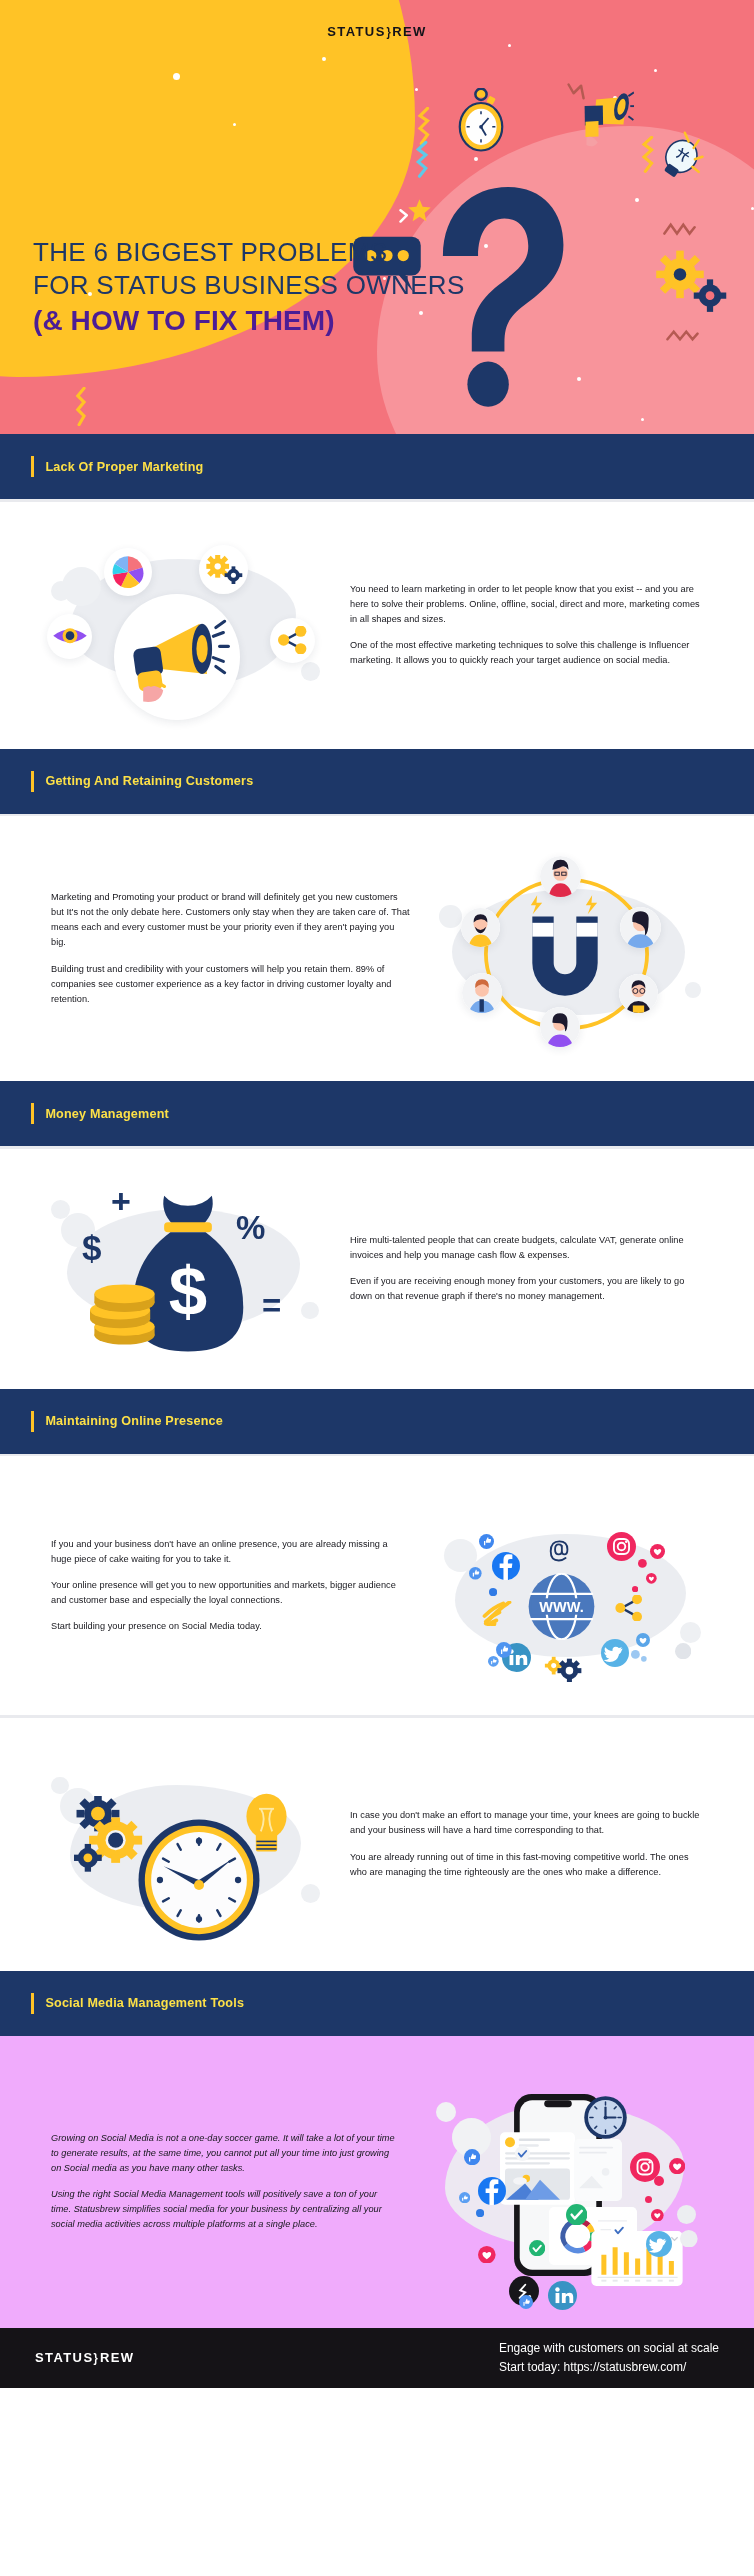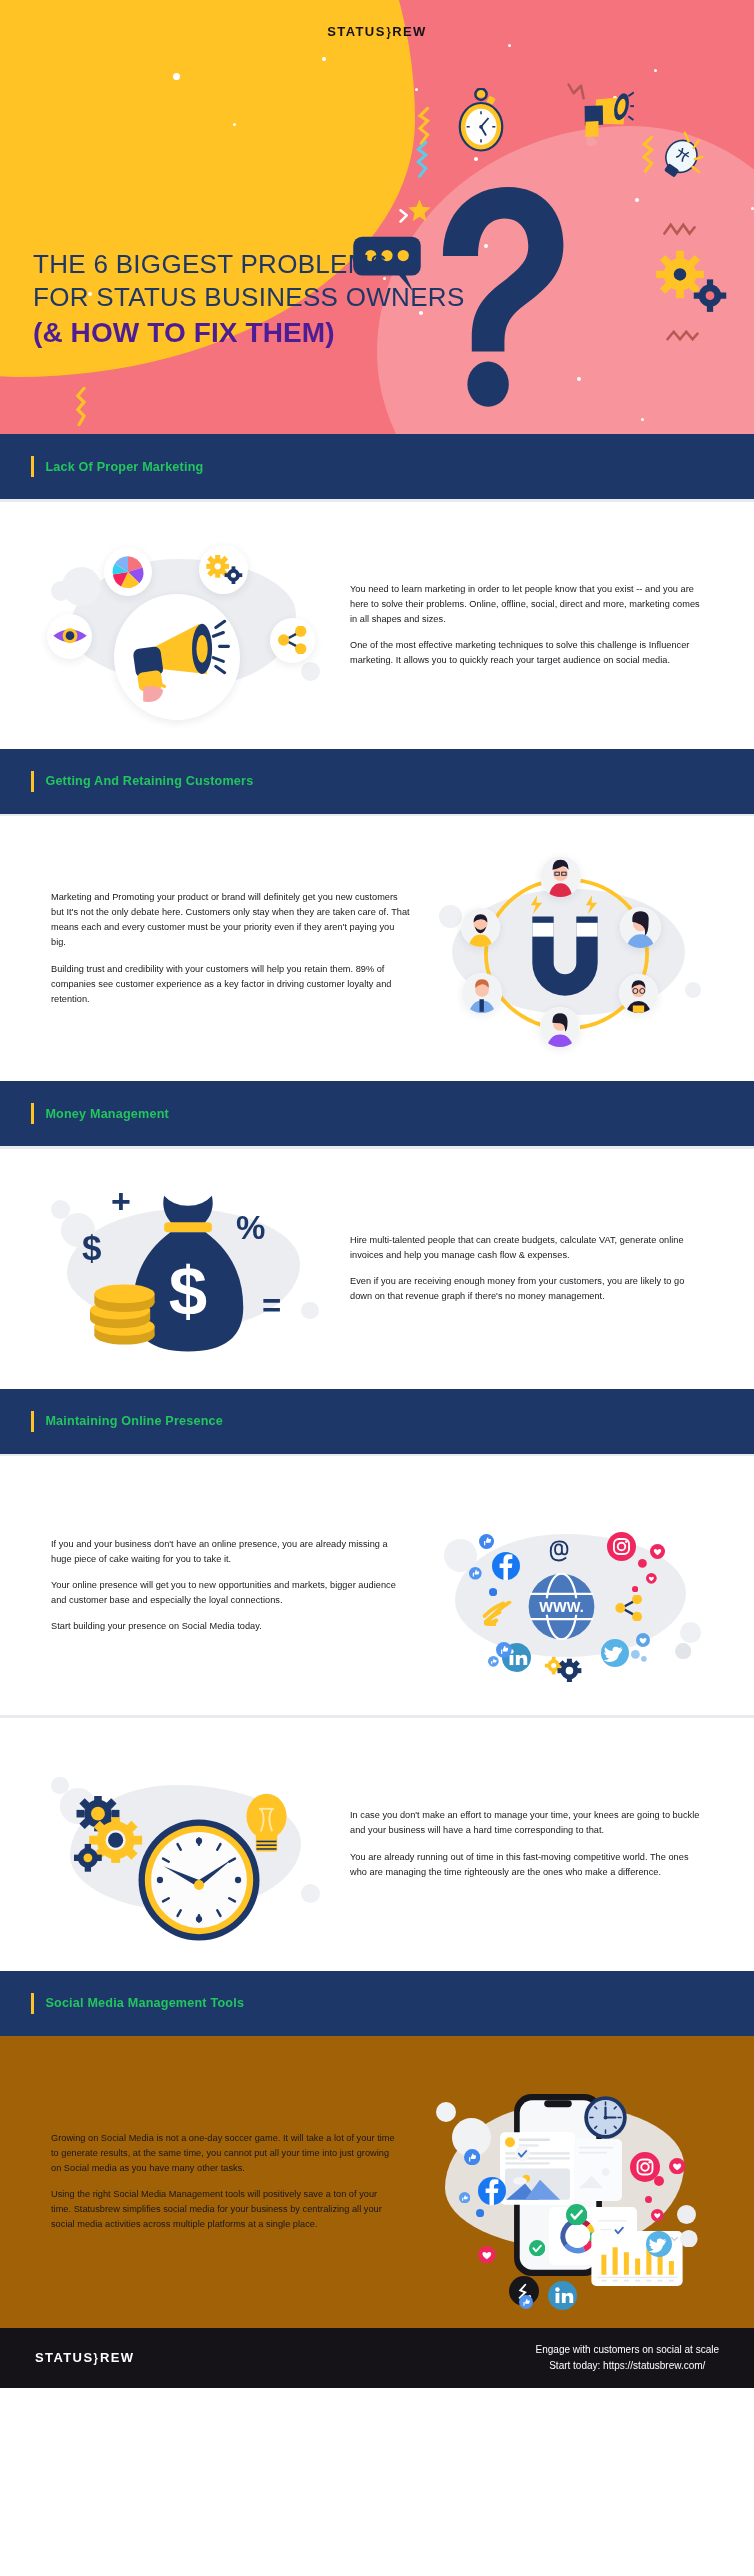--- a/index.html
+++ b/index.html
@@ -43,21 +43,21 @@
   .logo-text {
     display: inline-block;
     font-size: 13px;
     font-weight: 700;
     letter-spacing: 1.4px;
     color: #14131a;
   }
   .logo-text .zz { display:inline-block; transform: scaleX(0.85); }
   .hero-title {
     position: absolute;
-    left: 33px; top: 248px;
+    left: 33px; top: 236px;
     z-index: 9;
     width: 440px;
   }
   .hero-title .l1, .hero-title .l2 {
     font-size: 26px;
     font-weight: 400;
     line-height: 1.28;
     letter-spacing: 0.3px;
     color: #1d3768;
     white-space: nowrap;
@@ -92,38 +92,38 @@
   .bar .accent {
     width: 3.1px;
     height: 21px;
     background: #ffc326;
     margin-right: 11.3px;
     flex: none;
   }
   .bar .bar-title {
     font-size: 12.6px;
     font-weight: 700;
-    color: #22c55e;
+    color: #fde047;
     letter-spacing: 0.2px;
     text-align: center;
   }
   .bar-rule {
     width: 754px; height: 2.5px; background: #e9eaee;
   }
 
   
   .block {
     width: 754px;
     background: #ffffff;
     display: flex;
     align-items: center;
     padding: 29px 51px;
     gap: 19px;
   }
-  .block.yellow { background: #a16207; }
+  .block.yellow { background: #f0abfc; font-style: italic; }
   .block .art { flex: none; position: relative; }
   .block .copy { flex: 1 1 auto; }
   .block .copy p {
     font-size: 9.2px;
     line-height: 1.63;
     color: #16161c;
     margin-bottom: 11.3px;
     letter-spacing: 0.03px;
   }
   .block .copy p:last-child { margin-bottom: 0; }
@@ -170,23 +170,23 @@
     padding: 0 35px;
   }
   .footer .flogo {
     font-size: 13px;
     font-weight: 700;
     letter-spacing: 1.4px;
     color: #ffffff;
   }
   .footer .flogo .zz { display:inline-block; transform: scaleX(0.85); }
   .footer .ftext {
-    text-align: center;
+    text-align: left;
     color: #ffffff;
-    font-size: 10px;
+    font-size: 12px;
     line-height: 1.55;
   }
   svg { display:block; }
 </style>
 </head>
 <body>
 
 <div class="page">
 
   <div class="hero">

